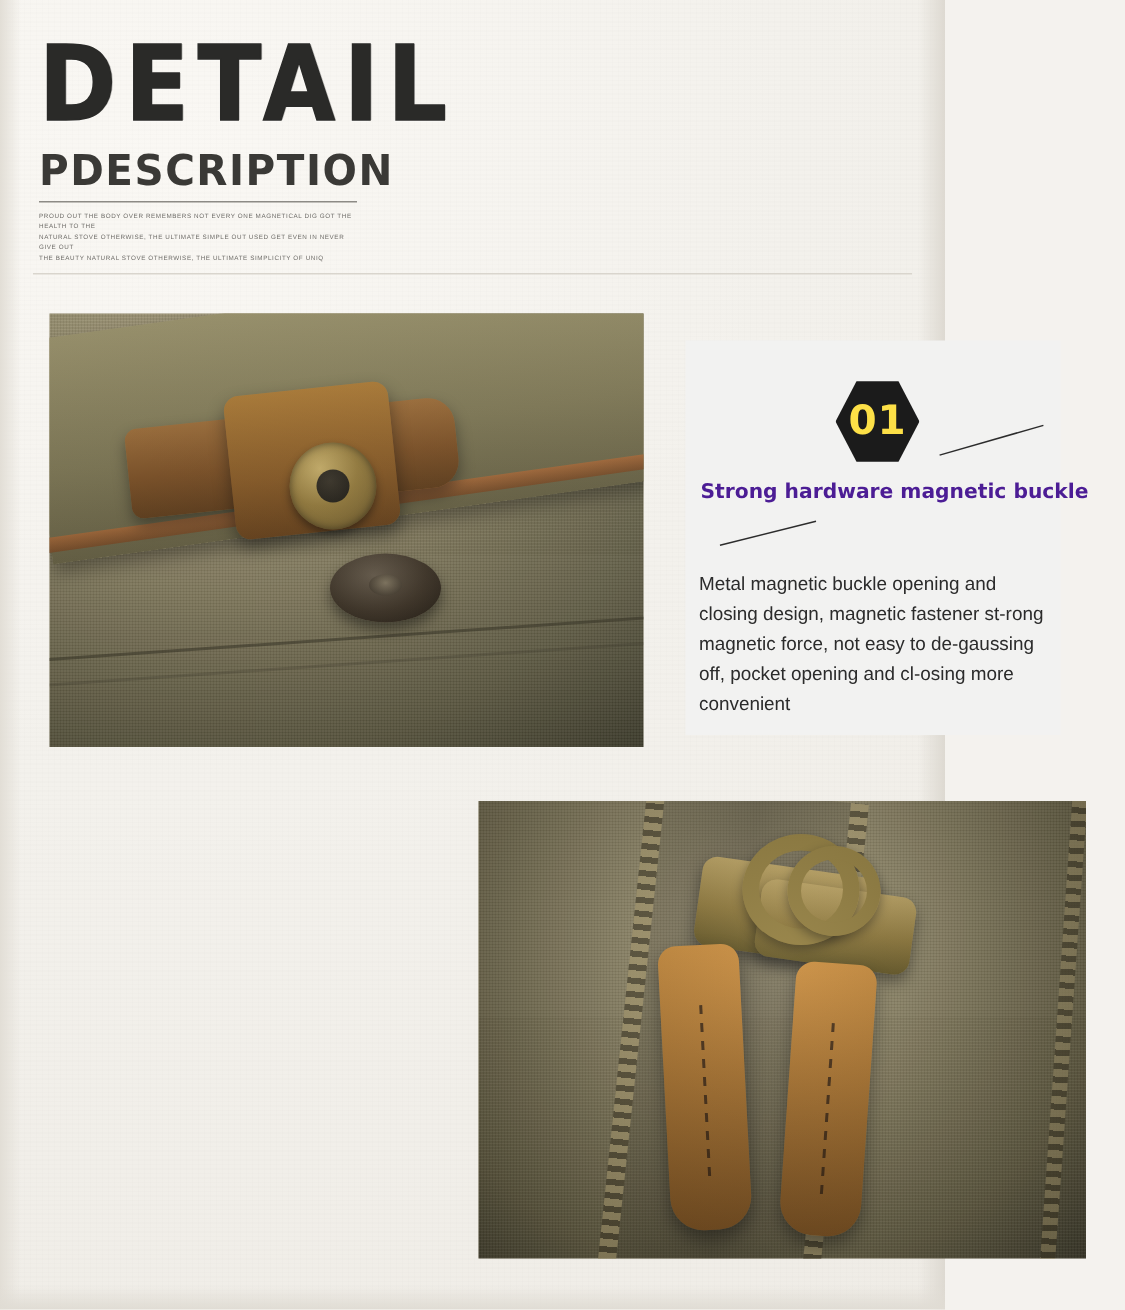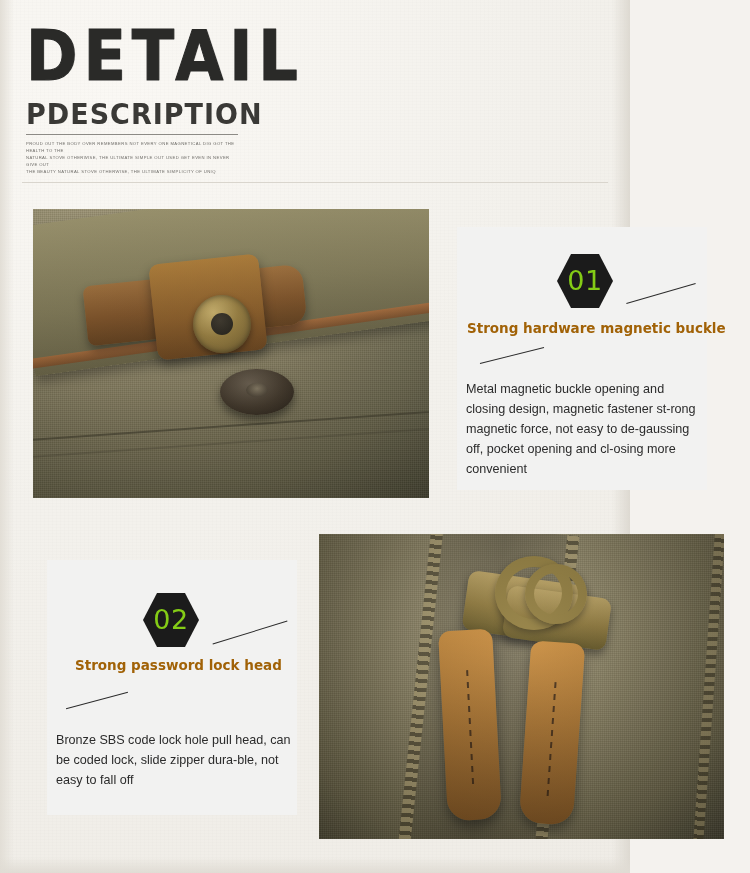--- a/index.html
+++ b/index.html
@@ -324,42 +324,42 @@
     left: 47px;
     top: 560px;
     width: 250px;
     height: 255px;
   }
   .badge {
     position: absolute;
     width: 56px;
     height: 56px;
     background: #1b1b1b;
-    color: #84cc16;
+    color: #fde047;
     font-family: "DejaVu Sans", sans-serif;
-    font-weight: normal;
+    font-weight: bold;
     font-size: 27px;
     line-height: 56px;
     text-align: center;
     clip-path: polygon(25% 2%, 75% 2%, 100% 50%, 75% 98%, 25% 98%, 0% 50%);
     letter-spacing: .5px;
   }
   #badge-01 { left: 100px; top: 26px; }
   #badge-02 { left: 96px; top: 32px; }
   .tick {
     position: absolute;
     height: 1px;
     background: #2c2c2c;
   }
   .card-heading {
     position: absolute;
     font-family: "DejaVu Sans", sans-serif;
     font-weight: bold;
     font-size: 13.5px;
-    color: #a16207;
+    color: #4c1d95;
     white-space: nowrap;
   }
   #heading-01 { left: 10px; top: 93px; }
   #heading-02 { left: 28px; top: 97px; }
   .card-body {
     position: absolute;
     font-family: Liberation Sans, sans-serif;
     font-size: 12.6px;
     line-height: 20px;
     color: #2b2b2b;
@@ -404,27 +404,20 @@
   </div>
 
   <div class="card" id="card-01">
     <div class="badge" id="badge-01">01</div>
     <div class="tick" style="left:168px; top:66px; width:72px; transform:rotate(-16deg);"></div>
     <div class="card-heading" id="heading-01">Strong hardware magnetic buckle</div>
     <div class="tick" style="left:22px; top:128px; width:66px; transform:rotate(-14deg);"></div>
     <div class="card-body" id="body-01">Metal magnetic buckle opening and closing design, magnetic fastener st-rong magnetic force, not easy to de-gaussing off, pocket opening and cl-osing more convenient</div>
   </div>
 
-  <div class="card" id="card-02">
-    <div class="badge" id="badge-02">02</div>
-    <div class="tick" style="left:164px; top:72px; width:78px; transform:rotate(-17deg);"></div>
-    <div class="card-heading" id="heading-02">Strong password lock head</div>
-    <div class="tick" style="left:18px; top:140px; width:64px; transform:rotate(-15deg);"></div>
-    <div class="card-body" id="body-02">Bronze SBS code lock hole pull head, can be coded lock, slide zipper dura-ble, not easy to fall off</div>
-  </div>
 
   <div class="photo" id="photo-zipper">
     <div class="canvas-weave"></div>
     <div class="zip-track">
       <div class="zip-teeth" style="left:0;"></div>
       <div class="zip-teeth" style="right:0;"></div>
     </div>
     <div class="zip-right"></div>
     <div class="zip-slider"></div>
     <div class="zip-slider second"></div>

